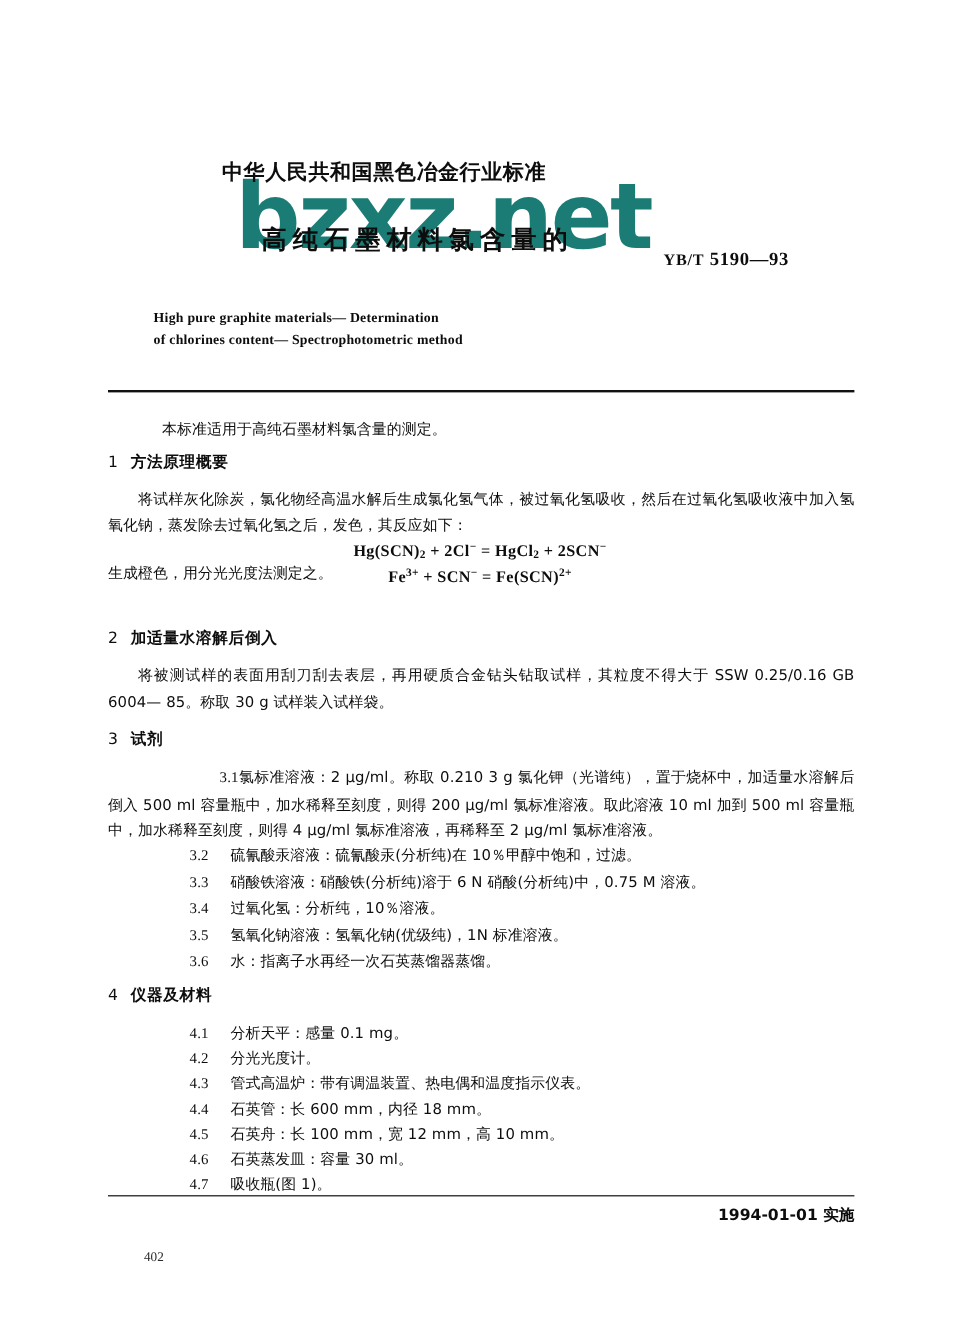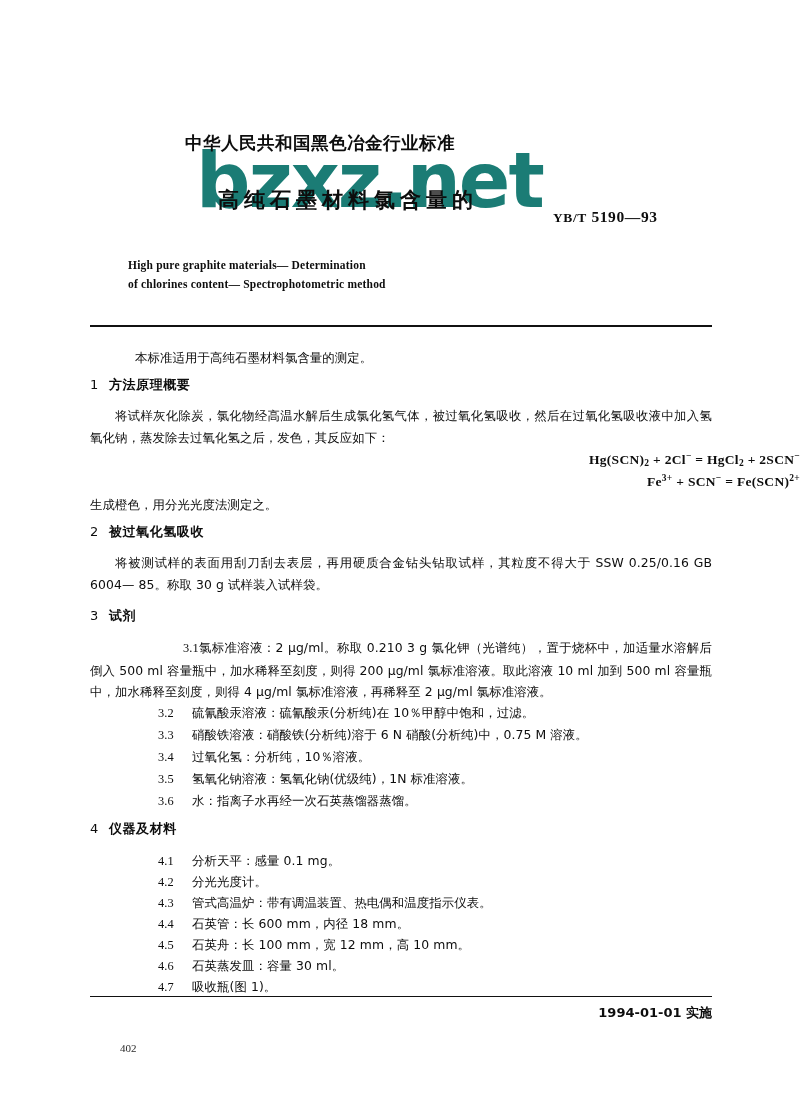--- a/index.html
+++ b/index.html
@@ -152,21 +152,21 @@
   .sub .sub-num {
     display: inline-block;
     min-width: 34px;
     font-family: "Liberation Serif", serif;
     margin-left: 43px;
   }
 
   .eq {
     position: absolute;
     width: 800px;
-    text-align: right;
+    text-align: center;
     font-family: "Liberation Serif", serif;
     font-weight: 700;
     font-size: 13.5px;
     letter-spacing: .3px;
     white-space: nowrap;
   }
   .eq sub { font-size: 9.5px; vertical-align: -2px; }
   .eq sup { font-size: 9.5px; vertical-align: 5px; }
 
   
@@ -244,24 +244,24 @@
     <div class="para indent" style="left:90px; top:405px; width:622px;">将试样灰化除炭，氯化物经高温水解后生成氯化氢气体，被过氧化氢吸收，然后在过氧化氢吸收液中加入氢氧化钠，蒸发除去过氧化氢之后，发色，其反应如下：</div>
 
     <div class="eq" style="left:0; top:451px;">
       <span>Hg(SCN)</span><sub>2</sub><span> + 2Cl</span><sup>−</sup><span> = HgCl</span><sub>2</sub><span> + 2SCN</span><sup>−</sup>
     </div>
 
     <div class="eq" style="left:0; top:473px;">
       <span>Fe</span><sup>3+</sup><span> + SCN</span><sup>−</sup><span> = Fe(SCN)</span><sup>2+</sup>
     </div>
 
-    <div class="para" style="left:90px; top:494px; width:622px;">生成橙色，用分光光度法测定之。</div>
+    <div class="para" style="left:90px; top:467px; width:622px;">生成橙色，用分光光度法测定之。</div>
 
     <div class="sec-head" style="left:90px; top:523px;">
-      <span class="sec-num">2</span><span>被过氧化氢吸收</span>
+      <span class="sec-num">2</span><span>加适量水溶解后倒入</span>
     </div>
 
     <div class="para indent" style="left:90px; top:552px; width:622px;">将被测试样的表面用刮刀刮去表层，再用硬质合金钻头钻取试样，其粒度不得大于 SSW 0.25/0.16 GB 6004— 85。称取 30 g 试样装入试样袋。</div>
 
     <div class="sec-head" style="left:90px; top:607px;">
       <span class="sec-num">3</span><span>试剂</span>
     </div>
 
     <div class="sub" style="left:90px; top:637px; width:622px; text-indent:25px;">
       <span class="sub-num">3.1</span><span>氯标准溶液：2 µg/ml。称取 0.210 3 g 氯化钾（光谱纯），置于烧杯中，加适量水溶解后倒入 500 ml 容量瓶中，加水稀释至刻度，则得 200 µg/ml 氯标准溶液。取此溶液 10 ml 加到 500 ml 容量瓶中，加水稀释至刻度，则得 4 µg/ml 氯标准溶液，再稀释至 2 µg/ml 氯标准溶液。</span>

